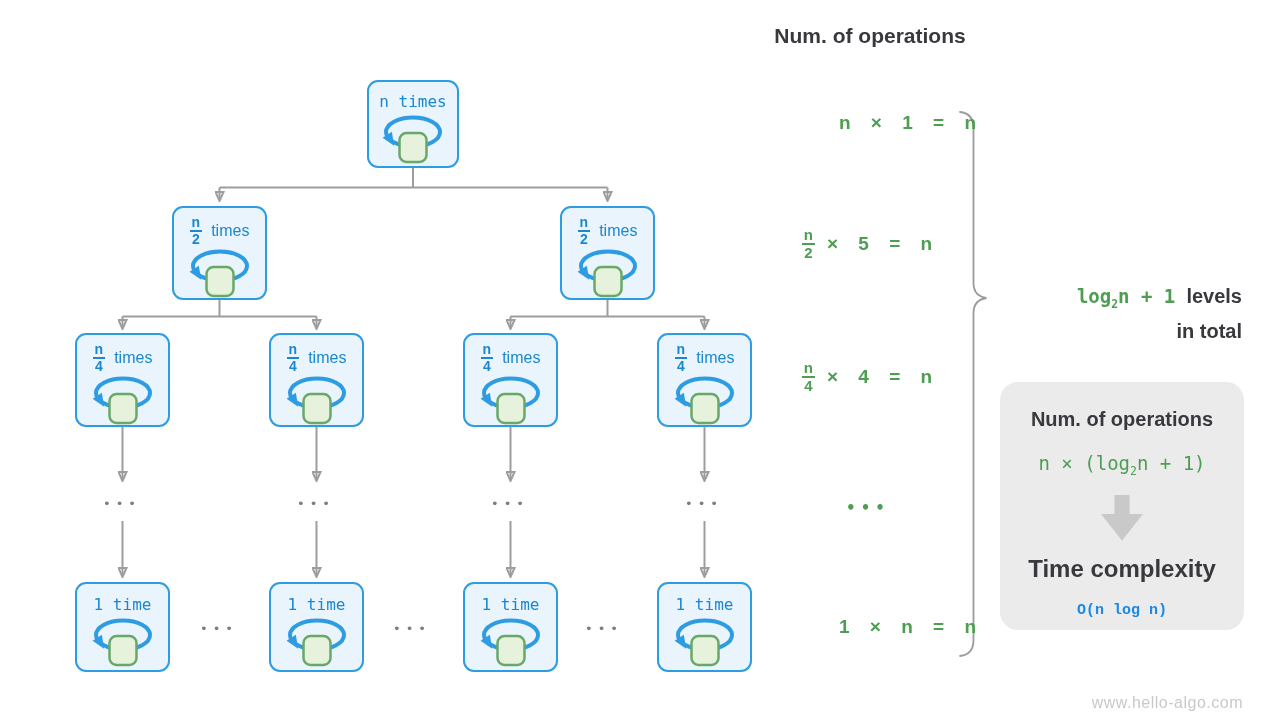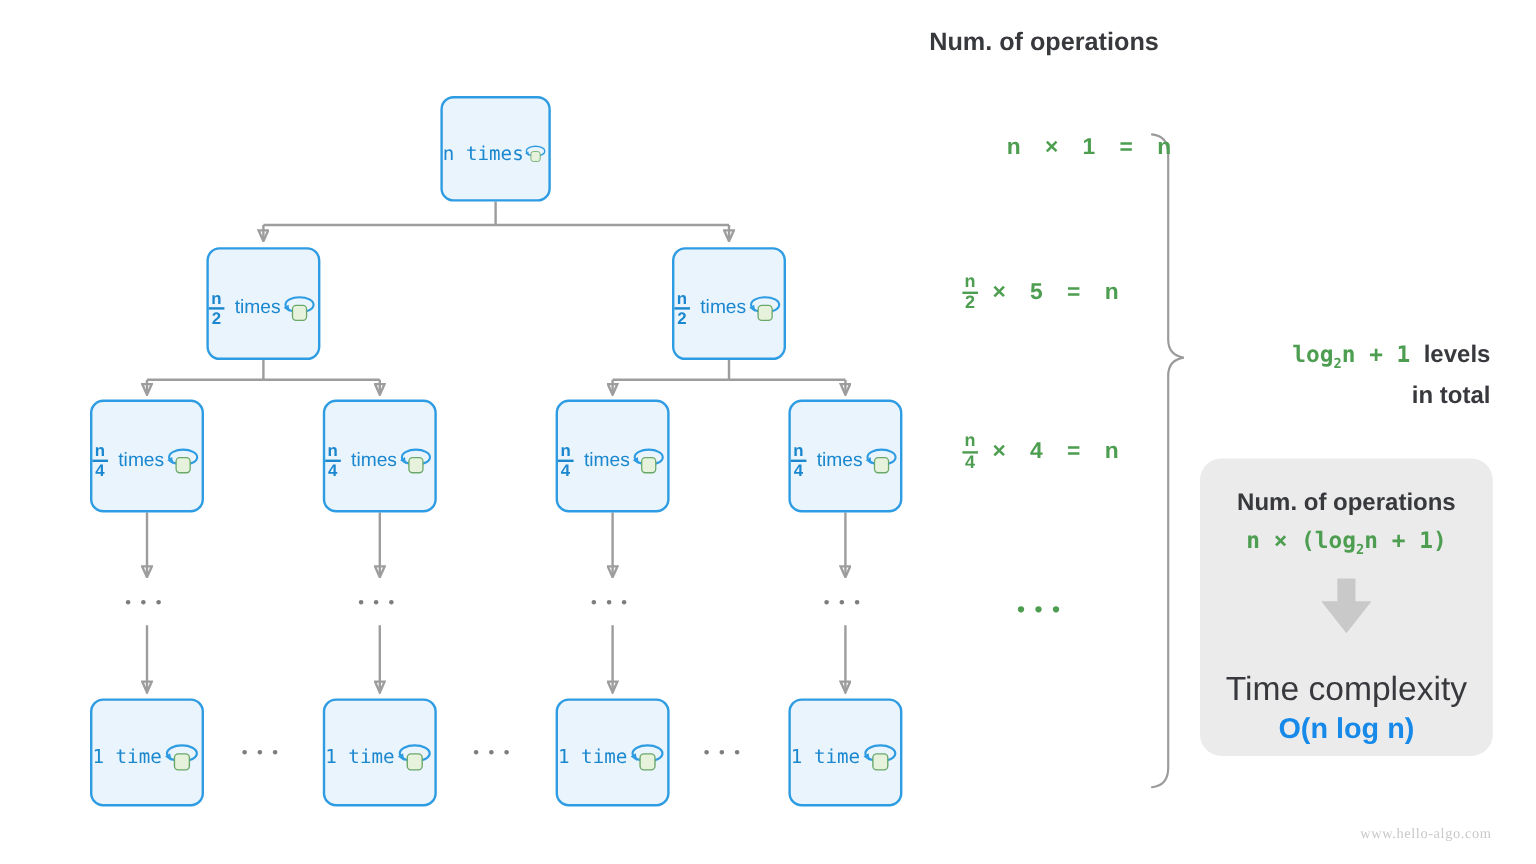--- a/index.html
+++ b/index.html
@@ -20,21 +20,21 @@
   html,body{background:#ffffff;}
   body{font-family:"Liberation Sans",sans-serif;}
   .canvas{position:relative;width:1280px;height:720px;background:#fff;overflow:hidden;}
   .connectors{position:absolute;left:0;top:0;z-index:1;}
   .connectors path,.connectors line{stroke:var(--line);stroke-width:2;fill:none;}
   .connectors .brace{stroke:#9b9b9b;stroke-width:1.8;fill:none;stroke-linecap:round;}
 
   
   .node{position:absolute;z-index:2;background:var(--box-fill);
         border:2.5px solid var(--blue);border-radius:11px;
-        display:flex;flex-direction:row;align-items:center;padding-top:7px;justify-content:center;}
+        display:flex;flex-direction:column;align-items:center;padding-top:7px;justify-content:center;}
   .nlabel{color:var(--blue-text);font-family:"DejaVu Sans Mono",monospace;
           font-size:16px;font-weight:500;line-height:22px;white-space:nowrap;}
   .frac-row{display:flex;align-items:center;gap:9px;line-height:normal;}
   .frac{display:inline-flex;flex-direction:column;align-items:center;
         font-family:"Liberation Sans",sans-serif;font-weight:700;font-size:14px;line-height:15px;}
   .frac .num{border-bottom:2px solid var(--blue-text);padding:0 2px;}
   .frac-row .suffix{font-family:"Liberation Sans",sans-serif;font-weight:400;font-size:16px;}
   .loop{margin-top:1px;}
   .loop ellipse{fill:none;stroke:var(--blue);stroke-width:4;}
   .loop .arrowline{stroke:var(--blue);stroke-width:4;fill:none;}
@@ -61,31 +61,31 @@
   .brace-label{position:absolute;left:1002px;top:283px;width:240px;z-index:2;
                text-align:right;color:var(--dark);font-size:20px;font-weight:600;line-height:27px;}
   .brace-label .green-part{color:var(--green);font-family:"DejaVu Sans Mono",monospace;font-weight:700;font-size:19px;}
   sub{font-size:0.6em;}
 
   
   .panel{position:absolute;left:1000px;top:382px;width:244px;height:248px;z-index:2;
          background:var(--panel);border-radius:18px;
          display:flex;flex-direction:column;align-items:center;padding-top:25px;}
   .panel-title{color:var(--dark);font-weight:700;font-size:20px;line-height:24px;}
-  .panel-formula{margin-top:9px;color:var(--green);font-weight:700;font-size:19px;
+  .panel-formula{margin-top:21px;color:var(--green);font-weight:400;font-size:19px;
                  font-family:"DejaVu Sans Mono",monospace;white-space:nowrap;}
   .block-arrow{margin-top:17px;width:42px;height:46px;background:#c9c9c9;
                clip-path:polygon(32% 0%,68% 0%,68% 42%,100% 42%,50% 100%,0% 42%,32% 42%);}
-  .panel-subtitle{margin-top:30px;color:var(--dark);font-weight:400;font-size:28px;}
-  .panel-complexity{margin-top:4px;color:var(--blue-formula);font-weight:700;font-size:24px;
-                    font-family:Liberation Sans, sans-serif;}
-
-  .watermark{position:absolute;right:37px;bottom:18px;z-index:2;
-             color:var(--watermark);font-family:Liberation Serif, serif;
-             font-size:12px;letter-spacing:0.5px;}
+  .panel-subtitle{margin-top:14px;color:var(--dark);font-weight:700;font-size:24px;}
+  .panel-complexity{margin-top:19px;color:var(--blue-formula);font-weight:700;font-size:15px;
+                    font-family:Liberation Mono, monospace;}
+
+  .watermark{position:absolute;right:37px;bottom:8px;z-index:2;
+             color:var(--watermark);font-family:Liberation Sans, sans-serif;
+             font-size:16px;letter-spacing:0.5px;}
 </style>
 </head>
 <body>
 
 <div class="canvas">
 
   <svg class="connectors" width="1280" height="720" viewBox="0 0 1280 720">
     <defs>
       <marker id="arrowGray" markerUnits="userSpaceOnUse" markerWidth="11" markerHeight="10" refX="8" refY="5" orient="auto">
         <path d="M1,1 L10,5 L1,9 Z" fill="#9d9d9d" stroke="none"></path>
@@ -273,20 +273,21 @@
   </div>
 
   <div class="ann ann-frac" style="top:360px">
     <span class="gfrac">
         <span class="num">n</span>
         <span class="den">4</span>
       </span>
     <span>× 4 = n</span>
   </div>
 
+  <div class="ann" style="top:616px">1 × n = n</div>
 
   <div class="brace-label">
     <div><span class="green-part"><span>log</span><sub>2</sub><span>n + 1</span></span>&nbsp; <span>levels</span></div>
     <div>in total</div>
   </div>
 
   <div class="panel">
     <div class="panel-title">Num. of operations</div>
     <div class="panel-formula"><span>n × (</span><span>log</span><sub>2</sub><span>n + 1)</span></div>
     <div class="block-arrow"></div>

